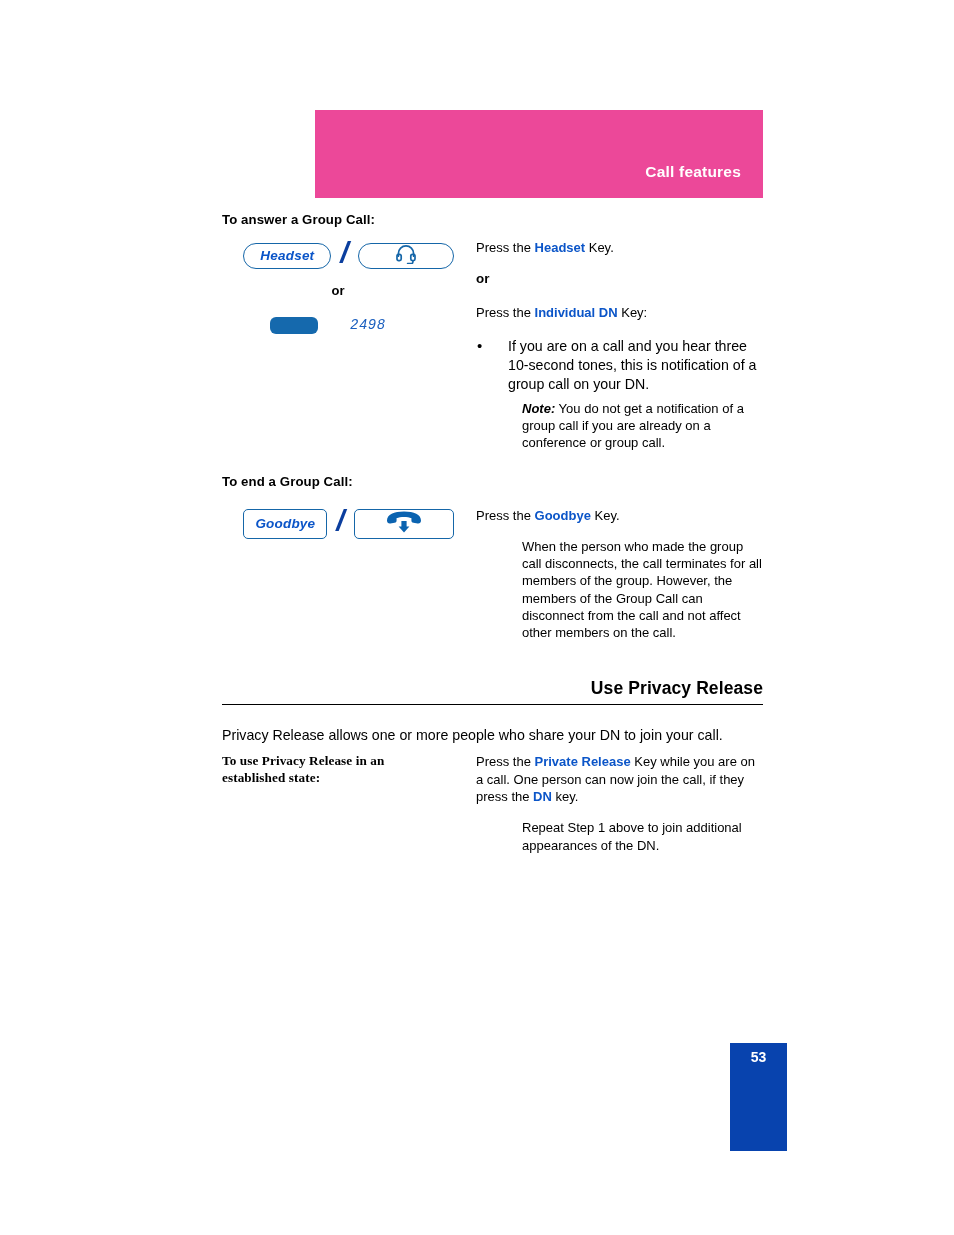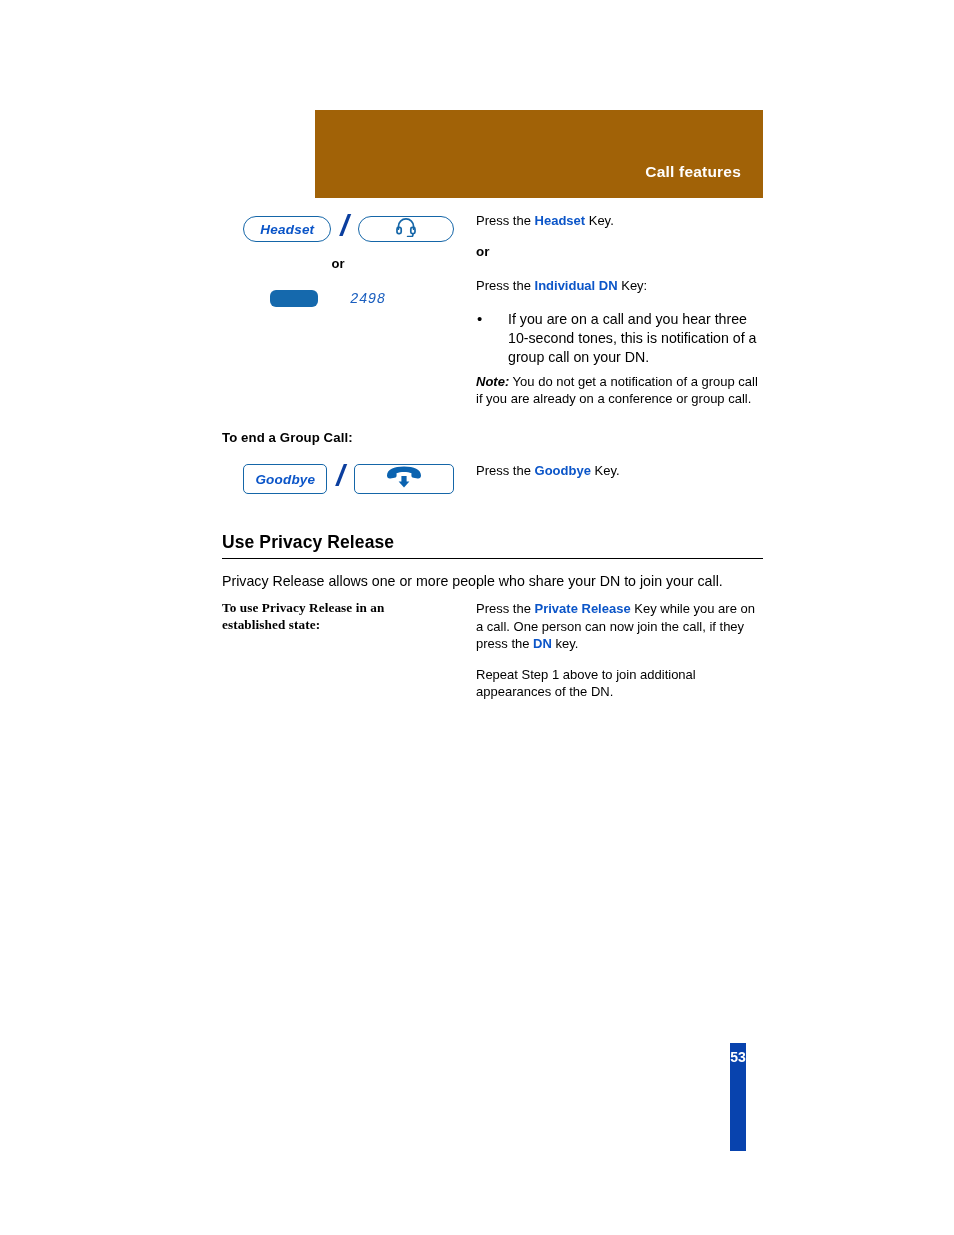--- a/index.html
+++ b/index.html
@@ -16,21 +16,21 @@
     overflow: hidden;
   }
 
   
   #header-band {
     position: absolute;
     left: 315px;
     top: 110px;
     width: 448px;
     height: 88px;
-    background: #a16207;
+    background: #ec4899;
   }
   #header-title {
     position: absolute;
     right: 22px;
     bottom: 17px;
     color: #ffffff;
     font-size: 15.5px;
     font-weight: bold;
     letter-spacing: .2px;
   }
@@ -153,21 +153,21 @@
     letter-spacing: .5px;
     font-style: italic;
   }
 
   
   .p {
     font-size: 13px;
     line-height: 1.33;
     margin: 0 0 14px 0;
   }
-  .p:last-child { margin-bottom: 0; }
+  .p:last-child { margin-bottom: 0; margin-left: 46px; }
   .accent { color: #0B55C8; font-weight: bold; }
   .or-bold { font-weight: bold; font-size: 13.4px; }
 
   ul.bullets {
     list-style: none;
     margin: 16px 0 6px 0;
     padding: 0;
   }
   ul.bullets li {
     position: relative;
@@ -186,33 +186,34 @@
   .note-lead { font-weight: bold; font-style: italic; }
 
   
   .section-head {
     margin: 0;
     padding: 0 0 5px 0;
     font-size: 17.5px;
     font-weight: bold;
     letter-spacing: .1px;
     border-bottom: 1.6px solid #000000;
+    text-align: right;
   }
   .intro {
     font-size: 14.2px;
     line-height: 1.33;
-    margin: 13px 0 9px 0;
+    margin: 21px 0 9px 0;
   }
 
   
   #page-tab {
     position: absolute;
     left: 730px;
     top: 1043px;
-    width: 16px;
+    width: 57px;
     height: 108px;
     background: #0843AE;
   }
   #page-number {
     position: absolute;
     top: 6px;
     left: 0;
     width: 100%;
     text-align: center;
     color: #ffffff;
@@ -225,20 +226,21 @@
 </style>
 </head>
 <body>
 
 <div id="header-band">
   <div id="header-title">Call features</div>
 </div>
 
 <div id="content">
 
+  <div class="proc-label">To answer a Group Call:</div>
 
   <div class="row">
 
     <div class="col-left">
       <div class="keygroup">
         <div class="key-pill">
           <span class="key-label">Headset</span>
         </div>
         <div class="slash">/</div>
         <div class="key-pill wide">
@@ -307,20 +309,21 @@
             </svg>
           </span>
         </div>
       </div>
     </div>
 
     <div class="col-right">
       <div class="p">
         <span>Press the </span><span class="accent">Goodbye</span><span> Key.</span>
       </div>
+      <div class="p">When the person who made the group call disconnects, the call terminates for all members of the group. However, the members of the Group Call can disconnect from the call and not affect other members on the call.</div>
     </div>
   </div>
 
   <div class="spacer-36"></div>
 
   <div class="section-head">Use Privacy Release</div>
 
   <div class="intro">Privacy Release allows one or more people who share your DN to join your call.</div>
 
   <div class="row">

